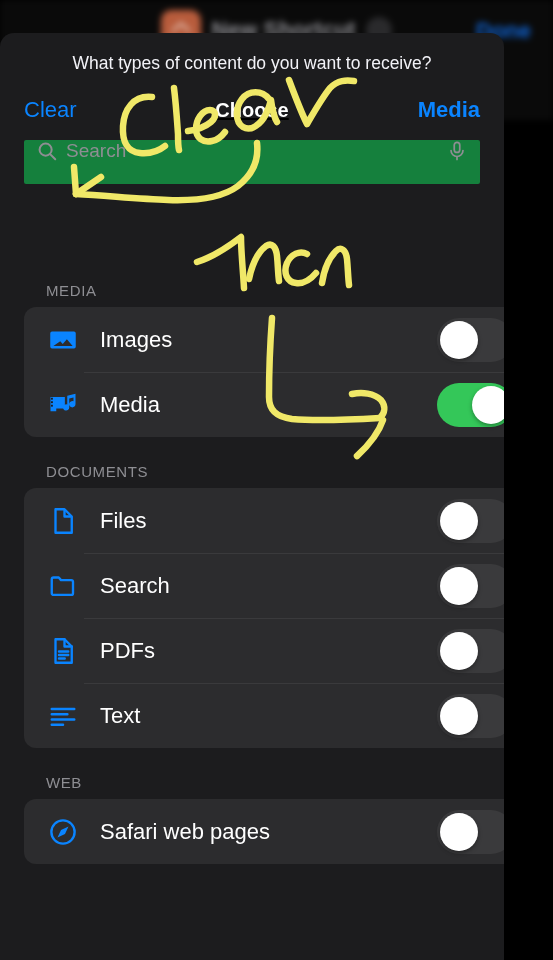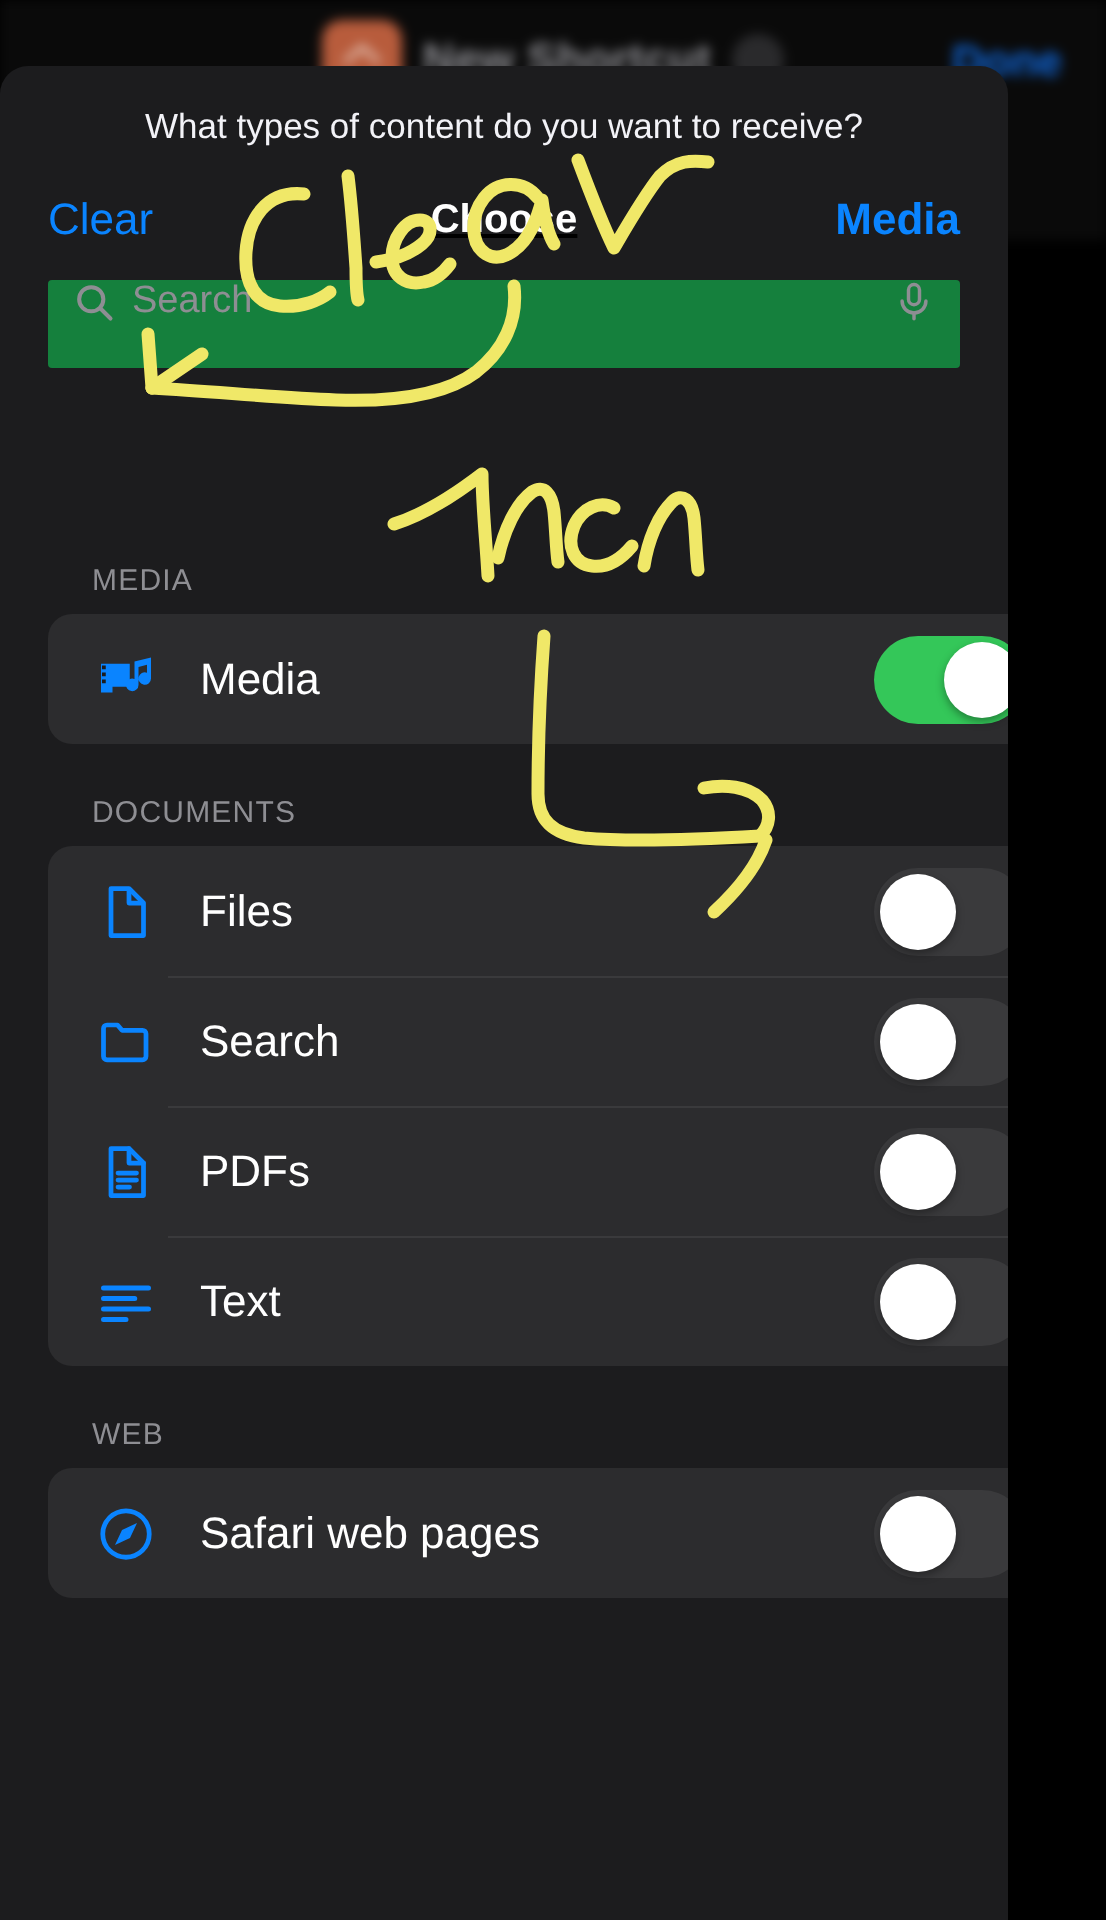--- a/index.html
+++ b/index.html
@@ -156,20 +156,32 @@
           </svg>
         </span>
       </div>
     </div>
 
     <div class="scroll">
 
       <div class="section-header">MEDIA</div>
       <div class="card">
 
+        <div class="row">
+          <span class="row-icon">
+            <svg width="30" height="30" viewBox="0 0 24 24" fill="#0a84ff">
+              <path d="M3.2 5.2h17.6a1.4 1.4 0 0 1 1.4 1.4v10.8a1.4 1.4 0 0 1-1.4 1.4H3.2a1.4 1.4 0 0 1-1.4-1.4V6.6a1.4 1.4 0 0 1 1.4-1.4zm1.1 11.6h15.4l-4.6-5.4-3.3 3.8-2-2.2z"></path>
+              <circle cx="8.1" cy="9.4" r="1.7" fill="#0a84ff"></circle>
+            </svg>
+          </span>
+          <span class="row-label">Images</span>
+          <span class="toggle">
+              <span class="knob"></span>
+            </span>
+        </div>
 
         <div class="row">
           <span class="row-icon">
             <svg width="30" height="30" viewBox="0 0 24 24" fill="#0a84ff">
               <path d="M2 5.5h11.5v9.2H6.6V17H2z"></path>
               <rect x="2.4" y="6.2" width="1.5" height="1.5" fill="#1c1c1e"></rect>
               <rect x="2.4" y="9" width="1.5" height="1.5" fill="#1c1c1e"></rect>
               <rect x="2.4" y="11.8" width="1.5" height="1.5" fill="#1c1c1e"></rect>
               <path d="M15.4 4.6 L22 3v8.4a2.5 2.5 0 1 1-1.6-2.33V5.9l-3.4.85v7.2a2.5 2.5 0 1 1-1.6-2.33z"></path>
             </svg>

